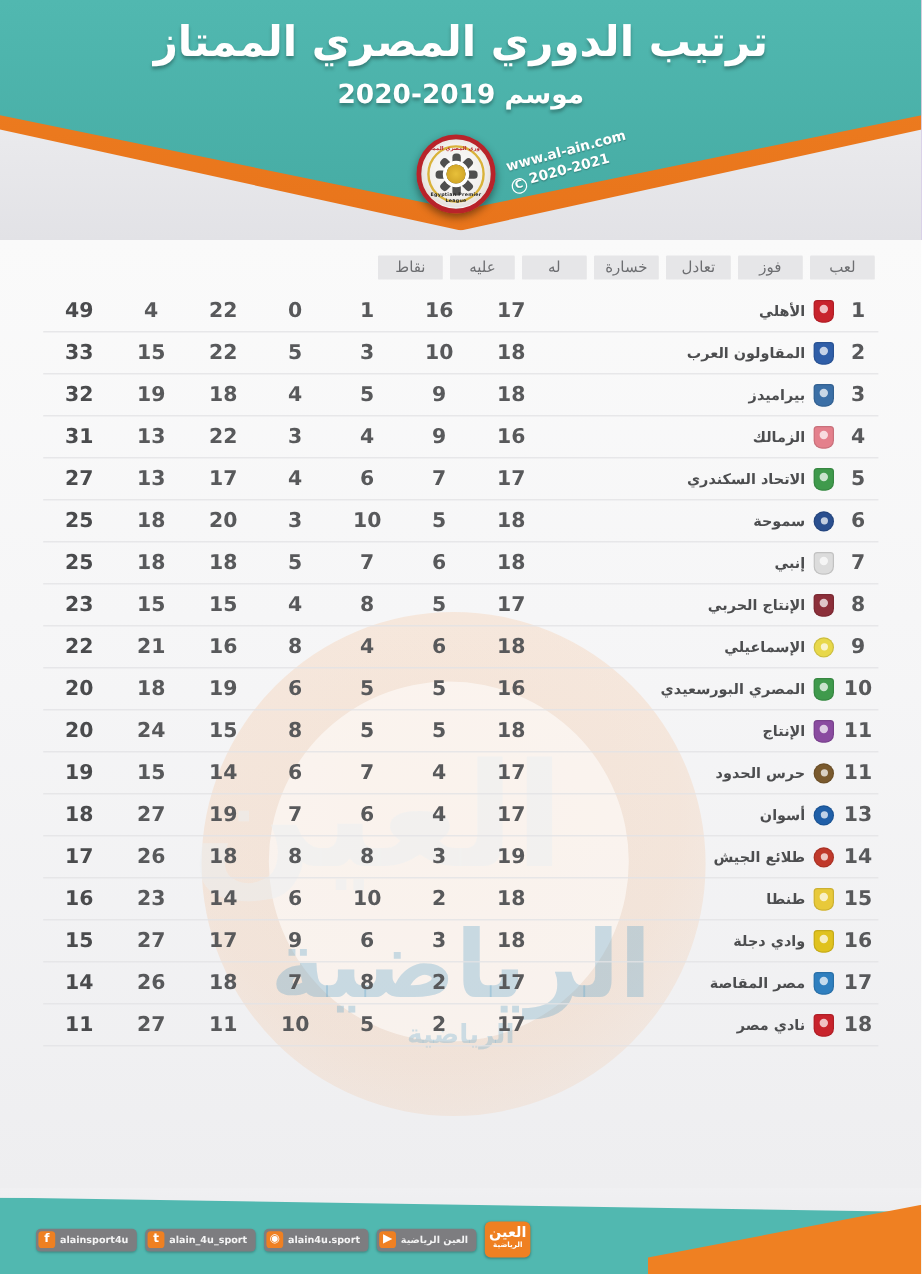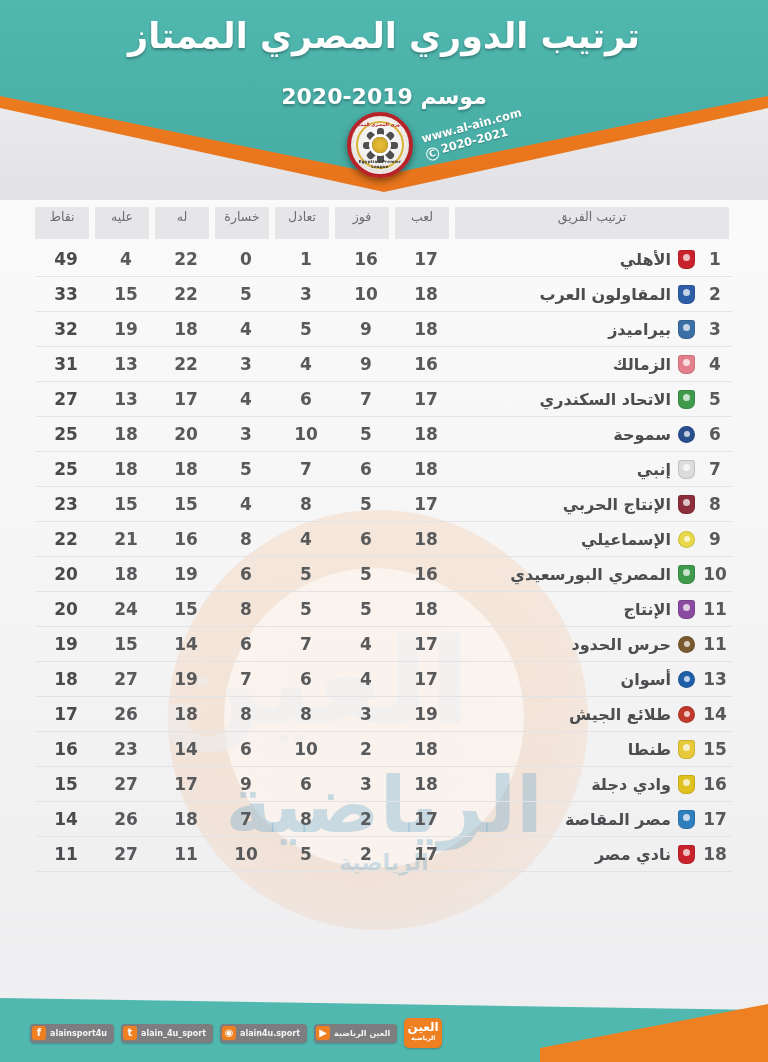--- a/index.html
+++ b/index.html
@@ -70,21 +70,20 @@
   .title-sub {
     position: absolute;
     top: 67px; left: 0;
     width: 768px;
     text-align: center;
     color: #ffffff;
     font-size: 22px;
     font-weight: bold;
     text-shadow: 0 2px 3px rgba(0,0,0,.30);
     direction: rtl;
-    margin-top: 17px;
   }
 
   
   .crest {
     position: absolute;
     top: 112px; left: 347px;
     width: 66px; height: 66px;
     border-radius: 50%;
     background: radial-gradient(circle at 50% 45%, #fdfdfd 0%, #f2f0ee 52%, #e6e2dd 70%, #ffffff 74%);
     border: 4px solid #b8232a;
@@ -229,21 +228,21 @@
   .thead {
     display: flex;
     align-items: center;
     height: 26px;
     margin-bottom: 6px;
   }
   .th {
     font-size: 12.5px;
     color: #6d6e71;
     background: #e6e6e8;
-    height: 32px;
+    height: 20px;
     line-height: 20px;
     text-align: center;
     border-radius: 1px;
     margin: 12px 3px;
   }
   .th.team { flex: 0 0 274px; }
   .th.num  { flex: 0 0 54px; }
 
   .row {
     display: flex;
@@ -290,21 +289,21 @@
     position: absolute;
     top: 4px; left: 50%;
     width: 7px; height: 7px;
     margin-left: -3.5px;
     border-radius: 50%;
     background: rgba(255,255,255,.72);
   }
   .badge.circle { border-radius: 50%; height: 17px; }
   .badge.circle::after { top: 5px; width: 6px; height: 6px; margin-left: -3px; }
   .team-name {
-    font-size: 16px;
+    font-size: 12px;
     font-weight: bold;
     color: #4c4d4f;
     white-space: nowrap;
   }
 
   
   .footer {
     position: absolute;
     top: 990px; left: 0;
     width: 768px; height: 72px;
@@ -418,21 +417,20 @@
 
   <div class="board">
     <div class="wm-ball"></div>
     <div class="wm-logo">العين</div>
     <div class="wm-arabic">الرياضية</div>
     <div class="wm-arabic-sub">الرياضية</div>
 
     <div class="table">
 
       <div class="thead">
-        <div class="th team">ترتيب الفريق</div>
         <div class="th num">لعب</div>
         <div class="th num">فوز</div>
         <div class="th num">تعادل</div>
         <div class="th num">خسارة</div>
         <div class="th num">له</div>
         <div class="th num">عليه</div>
         <div class="th num">نقاط</div>
       </div>
 
       <div id="rows-container">

